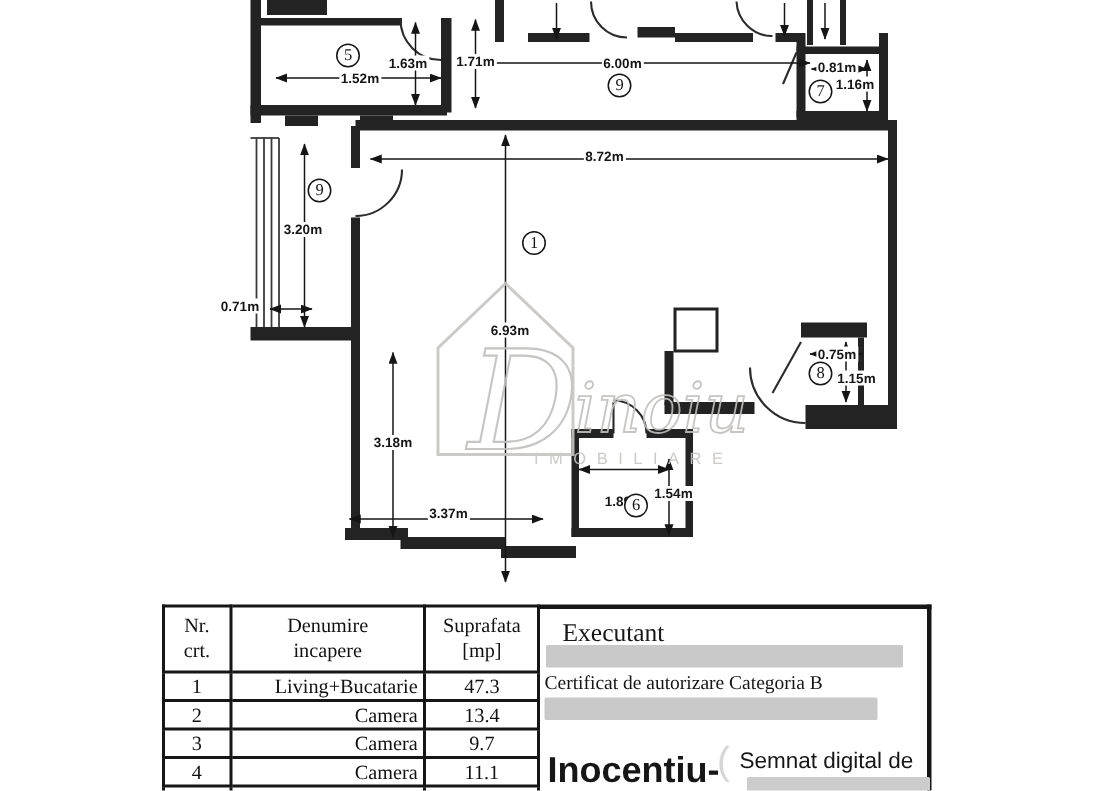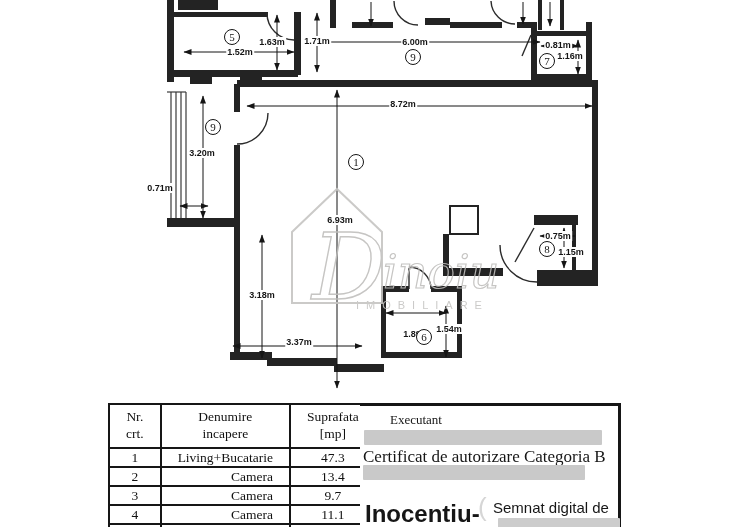--- a/index.html
+++ b/index.html
@@ -22,35 +22,35 @@
     background:#fff;display:flex;align-items:center;justify-content:center;
     font:11px "Liberation Serif",serif;color:#151515;z-index:2;box-sizing:border-box;
   }
   #watermark{z-index:3;pointer-events:none;}
   
   #room-table{
     position:absolute;left:108px;top:403px;width:252px;
     border-collapse:collapse;z-index:4;background:#fff;
     font-family:"Liberation Serif",serif;color:#111;
   }
-  #room-table th,#room-table td{border:2px solid #161616;padding:0 16px;}
+  #room-table th,#room-table td{border:2px solid #161616;padding:0 4px;}
   #room-table th{font-weight:normal;font-size:13.5px;height:42px;text-align:center;line-height:1.25;}
   #room-table td{font-size:13.5px;height:17px;}
   .c-num{text-align:center;width:40px;}
   .c-name{text-align:right;width:128px;padding-left:8px;}
   .c-area{text-align:center;width:70px;}
   
   #executant{
     position:absolute;left:360px;top:403px;width:258px;height:130px;
     border-top:3px solid #161616;border-right:3px solid #161616;
     z-index:4;background:#fff;color:#161616;
   }
-  .ex-title{position:absolute;left:15px;top:6px;font-size:13px;margin-left:15px;}
+  .ex-title{position:absolute;left:15px;top:6px;font-size:17px;}
   .redact{position:absolute;background:#c9c9c9;border-radius:1px;}
-  .ex-cert{position:absolute;left:3px;top:41px;font-size:17px;white-space:nowrap;}
+  .ex-cert{position:absolute;left:3px;top:41px;font-size:13px;white-space:nowrap;}
   .ex-tel{position:absolute;left:3px;top:77px;font-size:13.5px;}
   .ex-sign-name{
     position:absolute;left:5px;top:94px;
     font:600 24px "Liberation Sans",sans-serif;letter-spacing:0;
   }
   .ex-sign-label{
     position:absolute;left:133px;top:93px;
     font:15px "Liberation Sans",sans-serif;white-space:nowrap;
   }
   .ex-paren{
@@ -156,21 +156,21 @@
 
   <div id="dim-host">
       <div class="dim" style="left: 240px; top: 52px;">1.52m</div>
       <div class="dim" style="left: 272px; top: 42px;">1.63m</div>
       <div class="dim" style="left: 317px; top: 41px;">1.71m</div>
       <div class="dim" style="left: 415px; top: 42px;">6.00m</div>
       <div class="dim" style="left: 558px; top: 45px;">0.81m</div>
       <div class="dim" style="left: 570px; top: 56px;">1.16m</div>
       <div class="dim" style="left: 403px; top: 104px; text-align: right;">8.72m</div>
       <div class="dim" style="left: 202px; top: 153px;">3.20m</div>
-      <div class="dim" style="left: 160px; top: 188px;">0.71m</div>
+      <div class="dim" style="left: 160px; top: 204px;">0.71m</div>
       <div class="dim" style="left: 340px; top: 220px;">6.93m</div>
       <div class="dim" style="left: 558px; top: 236px;">0.75m</div>
       <div class="dim" style="left: 571px; top: 252px; text-align: right;">1.15m</div>
       <div class="dim" style="left: 262px; top: 295px;">3.18m</div>
       <div class="dim" style="left: 416px; top: 313px; margin-top: 21px;">1.89m</div>
       <div class="dim" style="left: 449px; top: 329px;">1.54m</div>
       <div class="dim" style="left: 299px; top: 342px;">3.37m</div>
     </div>
   <div id="marker-host">
       <div class="marker" style="left: 232px; top: 37px;">5</div>

